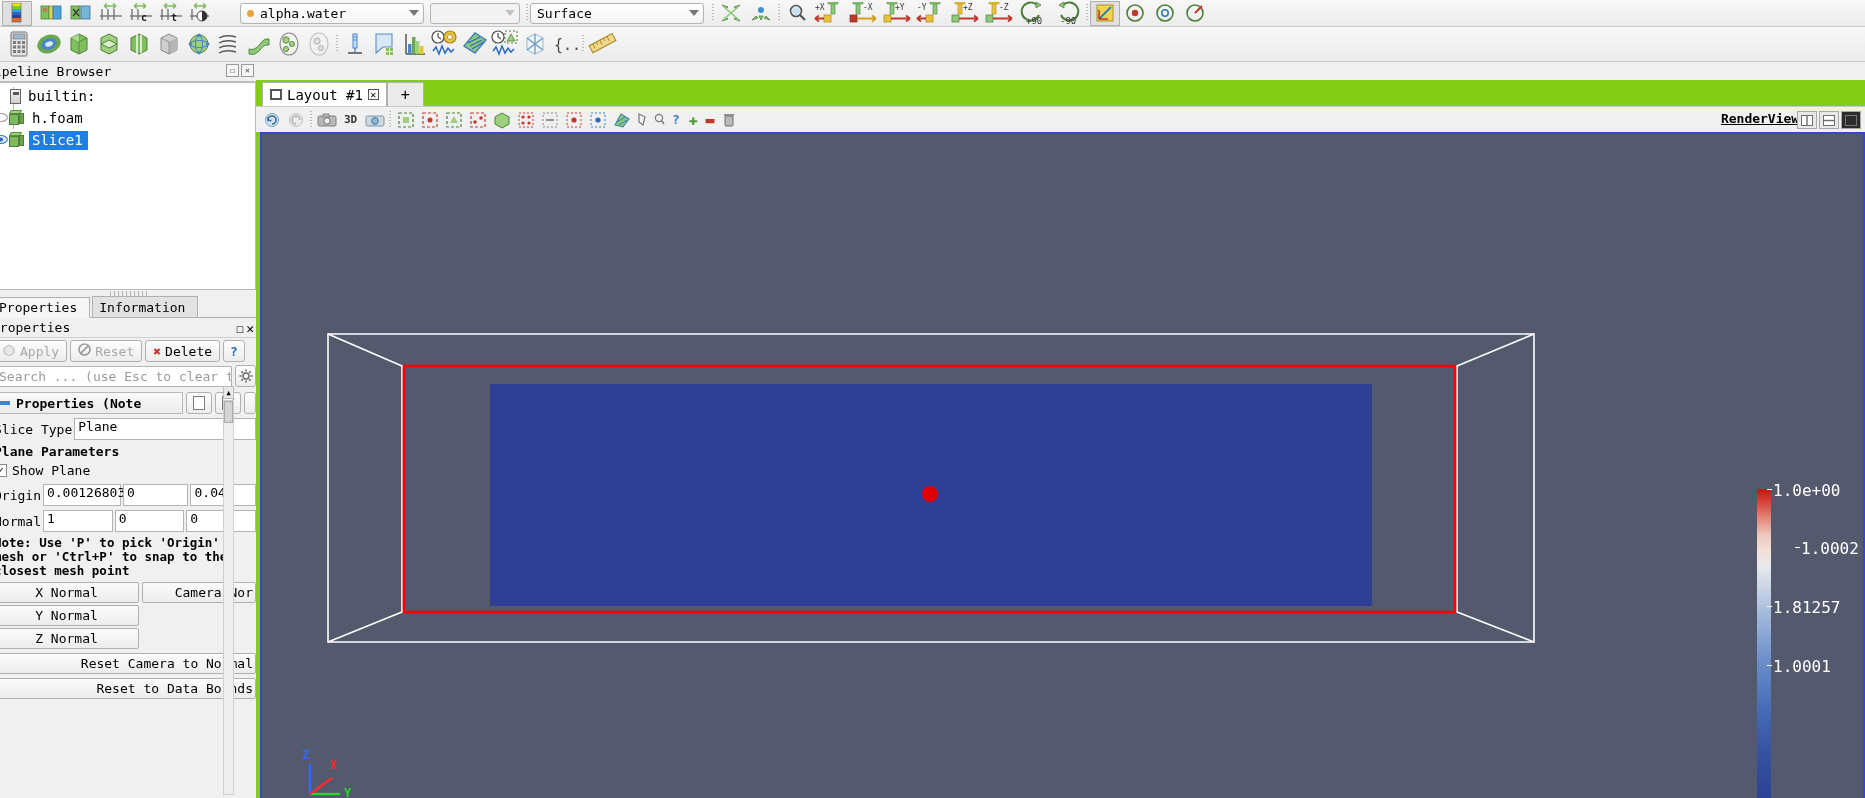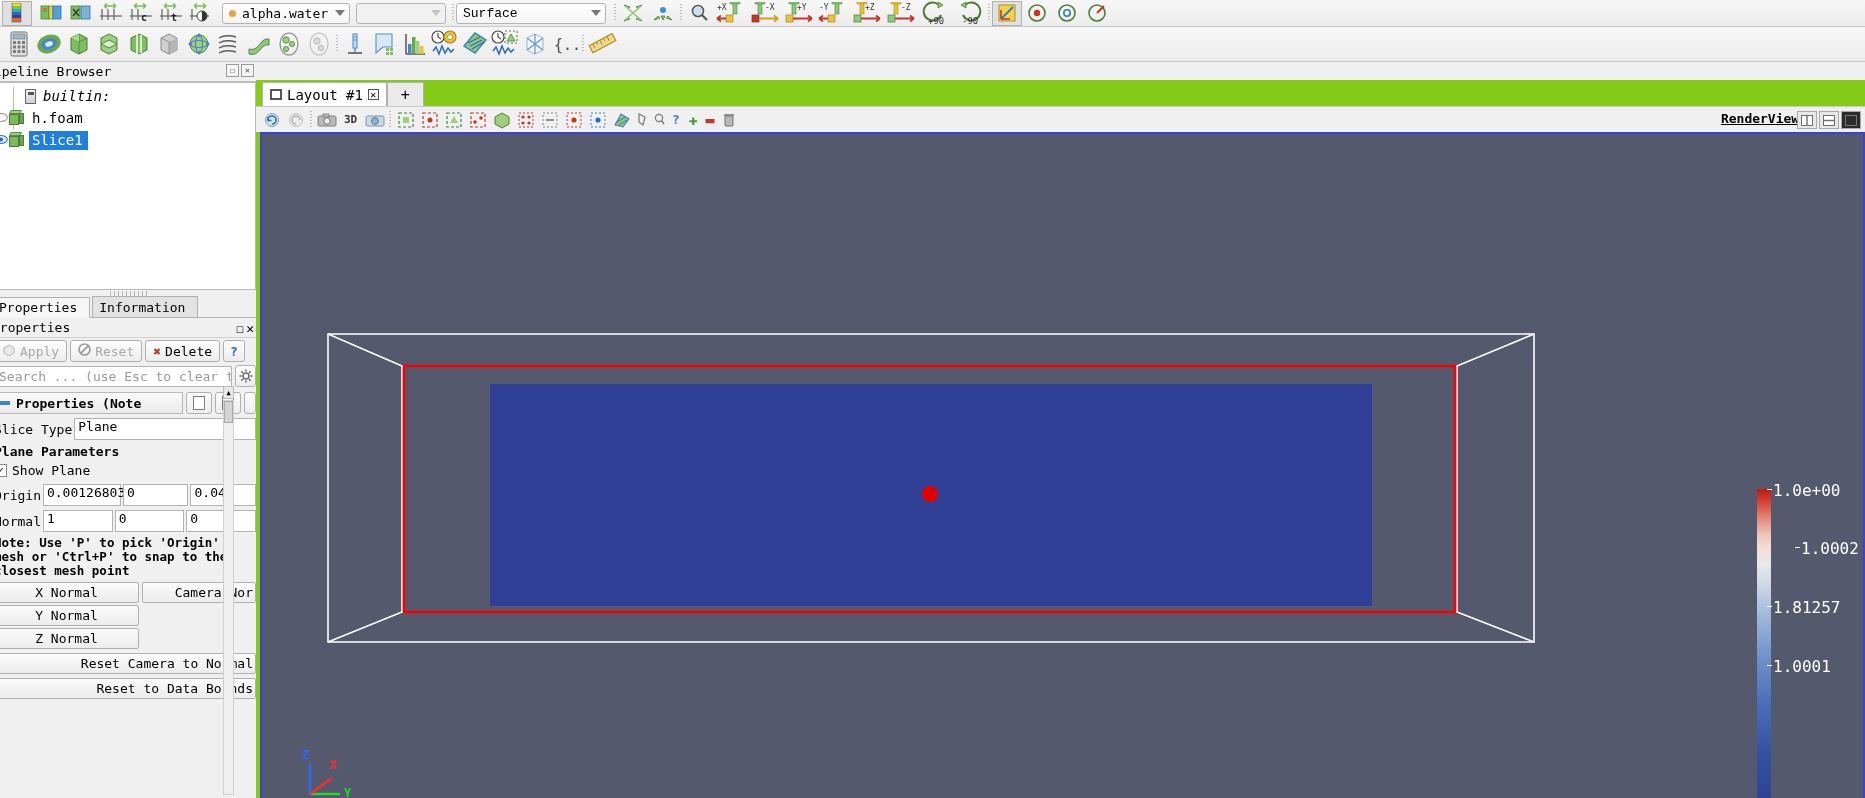--- a/index.html
+++ b/index.html
@@ -306,34 +306,34 @@
     <div class="tb-btn">
       <svg width="24" height="20" viewBox="0 0 24 20">
         <line x1="1" y1="13" x2="20" y2="13" stroke="#6c6c6c" stroke-width="1.3"></line>
         <line x1="3" y1="6" x2="3" y2="17" stroke="#6c6c6c" stroke-width="1.3"></line>
         <circle cx="13" cy="13" r="5" fill="#fff" stroke="#444" stroke-width="1"></circle>
         <path d="M13 8 A5 5 0 0 1 13 18 Z" fill="#333"></path>
         <path d="M5 3 h12 M5 3 l3 -2.5 M5 3 l3 2.5 M17 3 l-3 -2.5 M17 3 l-3 2.5" stroke="#7fbf5f" fill="none" stroke-width="1.6"></path>
       </svg>
     </div>
 
-    <div class="combo" style="width:128px;margin-left:6px;">
+    <div class="combo" style="width:184px;margin-left:24px;">
       <span class="dot"></span>
       <span class="txt">alpha.water</span>
       <span class="arrow"></span>
     </div>
 
     <div class="combo disabled" style="width:90px;margin-left:6px;">
       <span class="txt"></span>
       <span class="arrow"></span>
     </div>
 
     <div class="sep" style="margin-left:4px;"></div>
 
-    <div class="combo" style="width:150px;font-family:Liberation Mono, monospace;">
+    <div class="combo" style="width:174px;">
       <span class="txt">Surface</span>
       <span class="arrow"></span>
     </div>
 
     <div class="sep" style="margin-left:6px;"></div>
 
     <div class="tb-btn">
       <svg width="22" height="20" viewBox="0 0 22 20">
         <g fill="#8ec97a" stroke="#4d7f39" stroke-width="0.8">
           <path d="M2 2 l6 2 l-2 2 z"></path>
@@ -649,21 +649,21 @@
       <div class="dock-title">
         <span style="margin-left:-14px;">Pipeline Browser</span>
         <span class="tbtns">
           <span class="tbtn">☐</span>
           <span class="tbtn">✕</span>
         </span>
       </div>
       <div id="pipeline-tree">
         <div class="treeline" style="top:4px;height:42px;"></div>
 
-        <div class="pitem" style="padding-left:25px;font-style:italic;">
+        <div class="pitem" style="padding-left:10px;">
           <span class="srvicon" style="margin-right:7px;"></span>
           <span class="lbl">builtin:</span>
         </div>
 
         <div class="pitem" style="padding-left:0px;">
           <span style="width:14px;margin-left:-6px;">
             <svg width="14" height="11" viewBox="0 0 14 11">
               <ellipse cx="7" cy="5.5" rx="6.4" ry="4" fill="none" stroke="#9a9a9a" stroke-width="1.1"></ellipse>
             </svg>
           </span>

